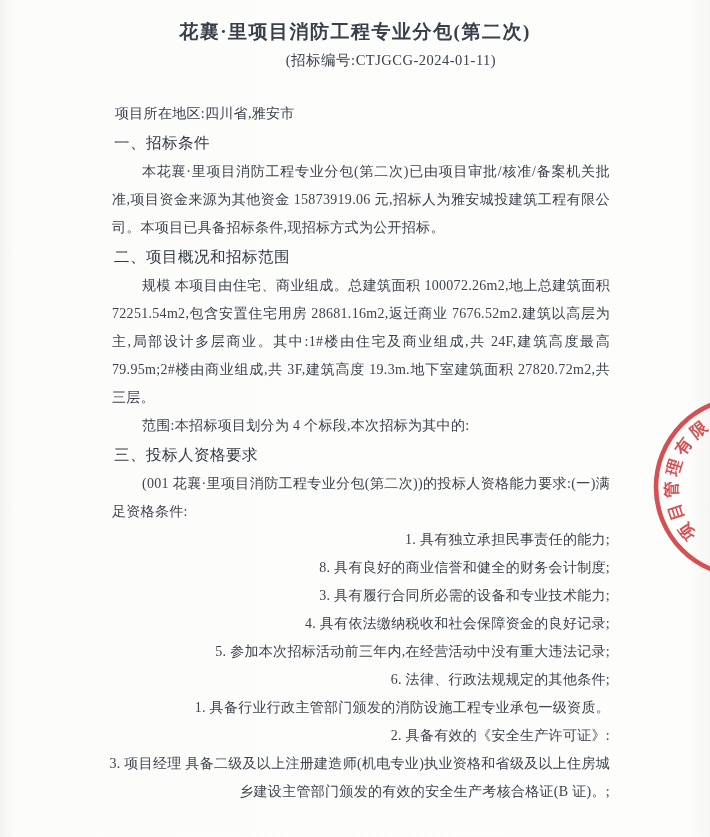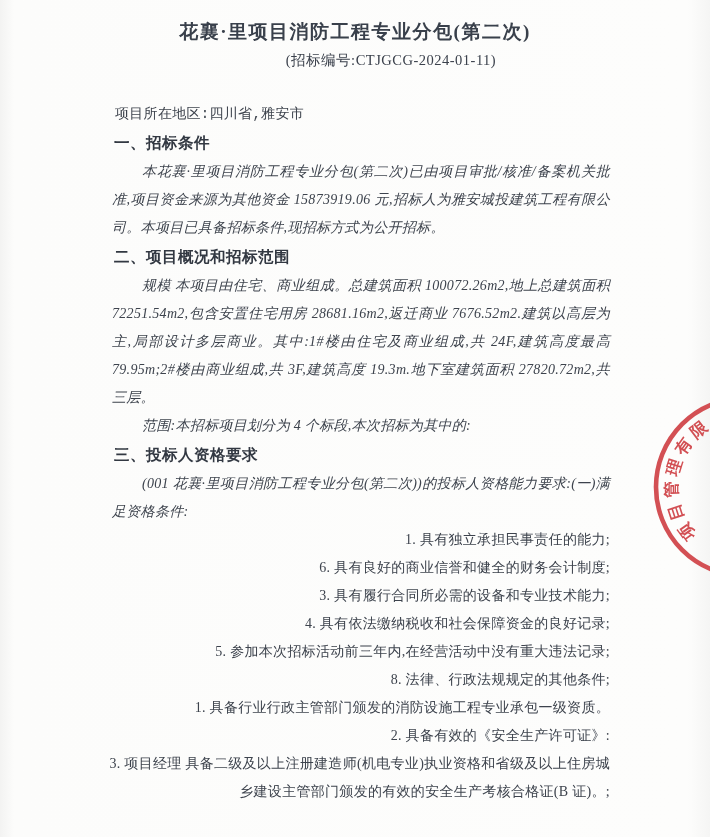--- a/index.html
+++ b/index.html
@@ -22,27 +22,27 @@
   .subtitle{
     position:absolute;top:51px;left:0;width:100%;
     text-align:center;font-size:14.5px;font-weight:500;
     letter-spacing:0.5px;color:#3b414c;padding-left:36px;
   }
   .content{
     position:absolute;left:104px;top:100px;width:506px;
     font-size:14px;line-height:28px;letter-spacing:0.3px;
   }
   .content p{margin:0;}
-  .loc{padding-left:11px;font-family:Liberation Mono, monospace;}
+  .loc{padding-left:11px;}
   .sec-heading{
-    font-size:15.5px;font-weight:bold;color:#323842;
+    font-size:15.5px;font-weight:normal;color:#323842;
     line-height:30px;margin:1px 0;letter-spacing:0.5px;
     padding-left:10px;
   }
-  .para{text-indent:30px;text-align:justify;padding-left:8px;font-style:italic;}
+  .para{text-indent:30px;text-align:justify;padding-left:8px;}
   .item{text-align:right;}
   .special{padding-left:13px;}
   .seal{
     position:absolute;left:600px;top:372px;
     width:110px;height:232px;
     pointer-events:none;
   }
 </style>
 </head>
 <body>
@@ -59,25 +59,25 @@
     <p class="para">本花襄·里项目消防工程专业分包(第二次)已由项目审批/核准/备案机关批准,项目资金来源为其他资金 15873919.06 元,招标人为雅安城投建筑工程有限公司。本项目已具备招标条件,现招标方式为公开招标。</p>
 
     <p class="sec-heading">二、项目概况和招标范围</p>
     <p class="para">规模 本项目由住宅、商业组成。总建筑面积 100072.26m2,地上总建筑面积 72251.54m2,包含安置住宅用房 28681.16m2,返迁商业 7676.52m2.建筑以高层为主,局部设计多层商业。其中:1#楼由住宅及商业组成,共 24F,建筑高度最高 79.95m;2#楼由商业组成,共 3F,建筑高度 19.3m.地下室建筑面积 27820.72m2,共三层。</p>
     <p class="para">范围:本招标项目划分为 4 个标段,本次招标为其中的:</p>
 
     <p class="sec-heading">三、投标人资格要求</p>
     <p class="para">(001 花襄·里项目消防工程专业分包(第二次))的投标人资格能力要求:(一)满足资格条件:</p>
 
     <p class="item">1. 具有独立承担民事责任的能力;</p>
-    <p class="item">6. 具有良好的商业信誉和健全的财务会计制度;</p>
+    <p class="item">8. 具有良好的商业信誉和健全的财务会计制度;</p>
     <p class="item">3. 具有履行合同所必需的设备和专业技术能力;</p>
     <p class="item">4. 具有依法缴纳税收和社会保障资金的良好记录;</p>
     <p class="item">5. 参加本次招标活动前三年内,在经营活动中没有重大违法记录;</p>
-    <p class="item">8. 法律、行政法规规定的其他条件;</p>
+    <p class="item">6. 法律、行政法规规定的其他条件;</p>
 
     <p class="item">1. 具备行业行政主管部门颁发的消防设施工程专业承包一级资质。</p>
     <p class="item">2. 具备有效的《安全生产许可证》:</p>
     <p class="item">3. 项目经理 具备二级及以上注册建造师(机电专业)执业资格和省级及以上住房城乡建设主管部门颁发的有效的安全生产考核合格证(B 证)。;</p>
   </div>
 
   <svg class="seal" viewBox="600 372 110 232" xmlns="http://www.w3.org/2000/svg" aria-hidden="true">
     <circle cx="745" cy="487" r="89" fill="none" stroke="#cf4145" stroke-width="4.6" opacity="0.92"></circle>
     <path id="sealArc" d="M 699.5 537.5 A 68 68 0 1 1 813 487" fill="none"></path>
     <text font-size="16.5" font-weight="bold" fill="#cf4145" opacity="0.92" letter-spacing="4.5" font-family="Liberation Serif, DejaVu Serif, serif">

